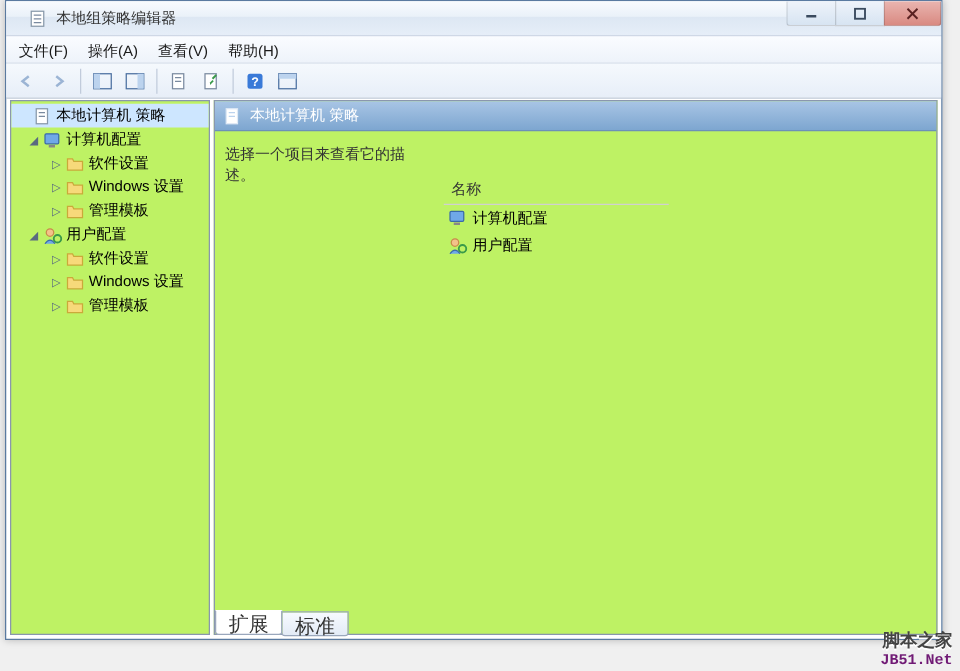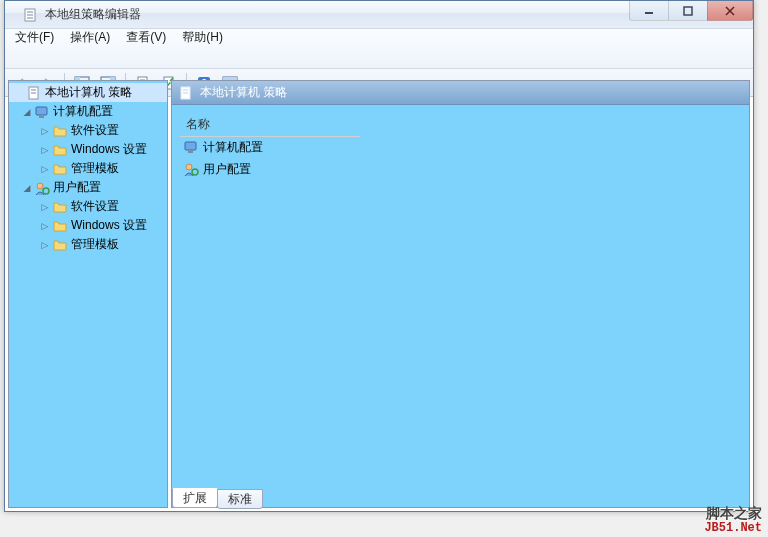--- a/index.html
+++ b/index.html
@@ -16,66 +16,66 @@
   border-bottom: 1px solid #cfd8e6; display: flex; align-items: center; padding-left: 18px; position: relative;
   color: #333;
 }
 .titlebar .ticon { width: 16px; height: 16px; margin-right: 6px; display:inline-flex; align-items:center; justify-content:center; }
 .winbtns { position:absolute; right:0; top:0; display:flex; }
 .winbtn { width:40px; height:20px; border:1px solid rgba(0,0,0,.15); border-top:none; margin-left:-1px; background:linear-gradient(to bottom,#eef3fa,#d7e4f2); display:flex; align-items:center; justify-content:center; color:#3a4a5e; }
 .winbtn.close { width:46px; background:linear-gradient(to bottom,#e9b5b0,#d98a82); color:#5a2222; border-bottom-right-radius:3px; }
 .winbtn:first-child { border-bottom-left-radius:3px; }
 
 
-.menubar { height:40px; background:linear-gradient(to bottom,#fafcff,#eef3fa); border-bottom:1px solid #d0dae7; display:flex; align-items:flex-start; padding-left:2px; }
+.menubar { height:22px; background:linear-gradient(to bottom,#fafcff,#eef3fa); border-bottom:1px solid #d0dae7; display:flex; align-items:flex-end; padding-left:2px; }
 .menuitem { display:flex; align-items:center; padding:0 8px; color:#1a1a1a; cursor:default; }
 
 
 .toolbar { height:28px; background:linear-gradient(to bottom,#f5f9fd,#e7eef8); border-bottom:1px solid #bfc9d8; display:flex; align-items:center; padding:0 4px; gap:2px; }
 .tbtn { width:24px; height:22px; border:1px solid transparent; border-radius:3px; display:flex; align-items:center; justify-content:center; cursor:default; }
 .tbtn.disabled { opacity:.45; }
 .tsep { width:1px; height:20px; background:#c1cbdb; margin:0 3px; }
 
 
 .body { position:absolute; top:79px; bottom:3px; left:3px; right:3px; display:flex; gap:3px; }
-.panel { border:1px solid #8a97ad; background:#7dd3fc; }
+.panel { border:1px solid #8a97ad; background:#bef264; }
 .left { width:160px; display:flex; flex-direction:column; }
 .right { flex:1; display:flex; flex-direction:column; position:relative; }
 
 
 .tree { flex:1; overflow:auto; padding:2px 0; }
 .treenode { display:flex; align-items:center; height:19px; padding-left:4px; white-space:nowrap; cursor:default; }
 .treenode.root { background:#cde6ff; }
 .twisty { width:12px; display:inline-flex; justify-content:center; color:#5a6b80; font-size:9px; }
 .nicon { width:16px; height:16px; margin:0 3px 0 1px; display:inline-flex; align-items:center; justify-content:center; }
 .ind1 { padding-left:12px; }
 .ind2 { padding-left:30px; }
 
 
 .rhdr { height:24px; background:linear-gradient(to bottom,#a8c5e5,#7da6d0); color:#fff; display:flex; align-items:center; padding:0 6px; border-bottom:1px solid #6c90b9; }
 .rhdr .ticon { margin-right:6px; }
 
 
 .rcontent { flex:1; display:flex; padding:10px 8px 8px 8px; }
 .rdesc { width:175px; color:#333; padding-right:8px; }
 .rlist { flex:1; }
-.rlist .colhdr { height:20px; border-bottom:0; display:flex; align-items:center; color:#333; }
+.rlist .colhdr { height:20px; border-bottom:0; display:flex; align-items:center; color:#333;margin-top:27px; }
 .rlist .colhdr .col { padding:3px 6px; border-bottom:1px solid #d0d0d0; min-width:180px; }
 .rlist .row { display:flex; align-items:center; height:20px; padding-left:2px; cursor:default; margin-top:2px; }
 .rlist .row .nicon { margin-right:4px; }
 
 
 .btabs { position:absolute; left:0; bottom:-1px; display:flex; height:20px; }
-.btab { border:1px solid #9aa7bc; border-top:1px solid #9aa7bc; background:linear-gradient(to bottom,#f7faff,#e3ebf6); padding:1px 10px 0 10px; margin-right:-1px; border-radius:0 0 3px 3px; font-size:12px; color:#333; position:relative; top:1px; }
+.btab { border:1px solid #9aa7bc; border-top:1px solid #9aa7bc; background:linear-gradient(to bottom,#f7faff,#e3ebf6); padding:1px 10px 0 10px; margin-right:-1px; border-radius:0 0 3px 3px; font-size:16px; color:#333; position:relative; top:1px; }
 .btab.active { background:#fff; border-top-color:#fff; top:0; }
 
 
 .watermark { position:absolute; right:6px; bottom:2px; text-align:right; font-size:12px; color:#555; line-height:14px; pointer-events:none;font-family:Liberation Mono, monospace; }
 .watermark .cn { color:#444; font-weight:bold; font-size:14px; text-shadow:0 1px 0 #fff; }
-.watermark .en { color:#b91c1c; font-weight:bold; }
+.watermark .en { color:#701a75; font-weight:bold; }
 
 
 svg { display:block; }
 </style>
 </head>
 <body>
 
 <div class="window">
 
   <div class="titlebar">
@@ -267,20 +267,23 @@
         <span class="ticon">
             <svg width="16" height="16">
               <rect x="3" y="2" width="9" height="12" fill="#fff" stroke="#dfe9f5"></rect>
               <line x1="5" y1="5" x2="10" y2="5" stroke="#bcd3ee"></line>
               <line x1="5" y1="8" x2="10" y2="8" stroke="#bcd3ee"></line>
             </svg>
           </span>
         <span>本地计算机 策略</span>
       </div>
       <div class="rcontent">
+        <div class="rdesc">
+          <span>选择一个项目来查看它的描述。</span>
+        </div>
         <div class="rlist">
           <div class="colhdr">
             <div class="col">名称</div>
           </div>
           <div class="row">
             <span class="nicon">
                 <svg width="16" height="16">
                   <rect x="2" y="3" width="11" height="8" rx="1" fill="#6fa8e8" stroke="#3a6aa8"></rect>
                   <rect x="5" y="12" width="5" height="2" fill="#888"></rect>
                 </svg>

